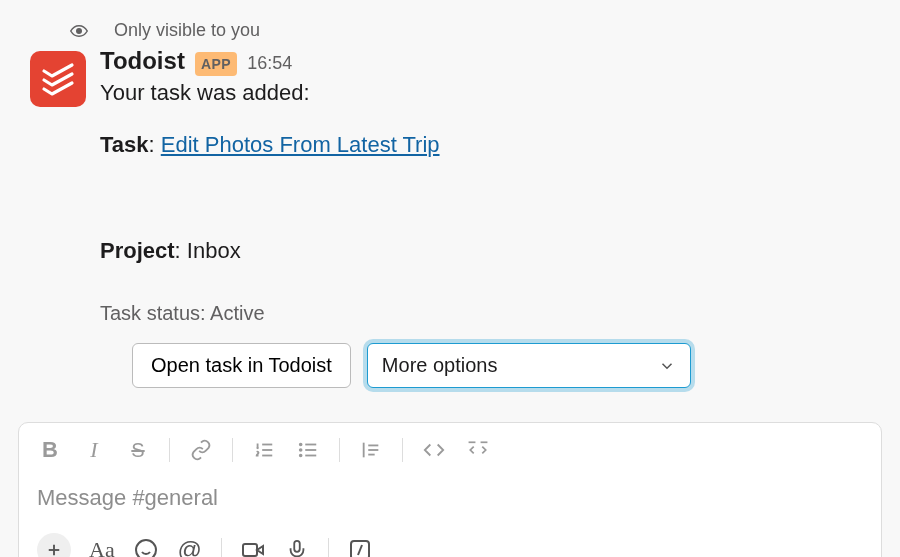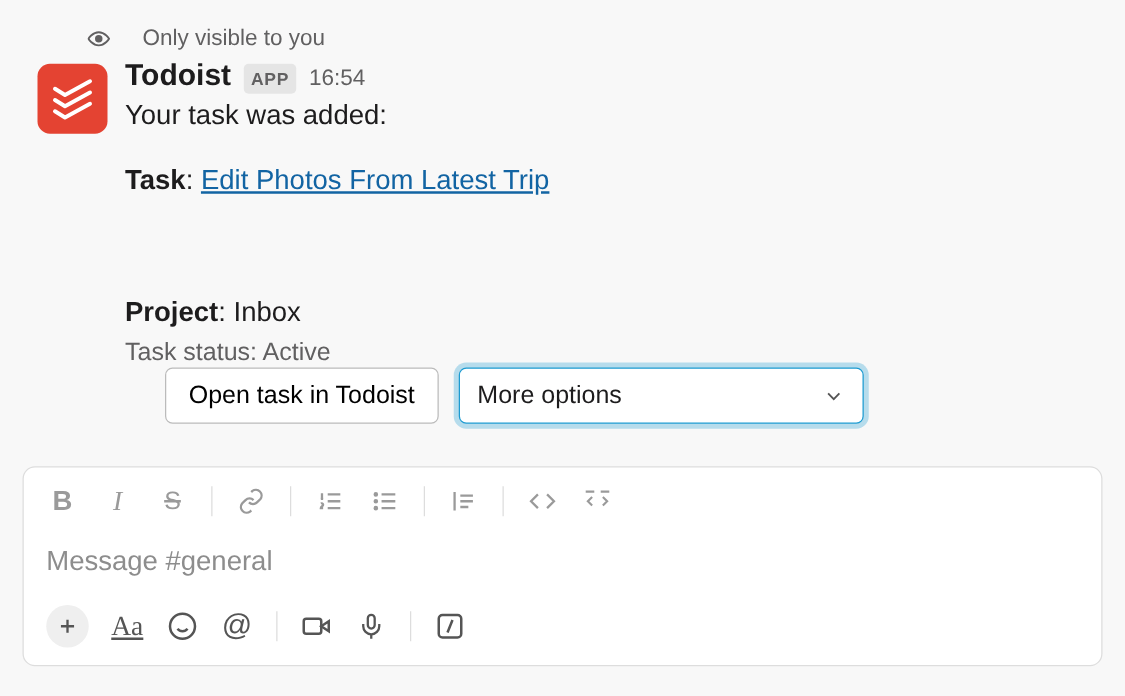--- a/index.html
+++ b/index.html
@@ -36,47 +36,48 @@
     border-radius: 10px;
     background: #e44332;
     flex-shrink: 0;
     display: flex; align-items: center; justify-content: center;
     margin-top: 4px;
   }
   .msg-body { flex: 1; }
   .sender-line { display: flex; align-items: baseline; gap: 10px; }
   .sender-name { font-weight: 700; font-size: 24px; }
   .app-badge {
-    background: #e5e5e5;
+    background: #fdba74;
     color: #616061;
     font-size: 14px;
     font-weight: 600;
     padding: 4px 6px;
     border-radius: 4px;
     letter-spacing: 0.5px;
   }
   .timestamp { color: #616061; font-size: 18px; }
   .added-line { font-size: 22px; margin-top: 4px; }
   .details-row {
     display: flex;
     gap: 80px;
     margin-top: 26px;
     font-size: 22px;
     flex-direction: column;
   }
   .task-label, .project-label { font-weight: 700; }
   .task-link { color: #1264a3; text-decoration: underline; }
   .status-line {
-    margin-top: 8px;
+    margin-top: 38px;
     color: #616061;
     font-size: 20px;
   }
   .actions-row {
     display: flex;
     gap: 16px;
+    margin-top: 18px;
     padding-left: 32px;
   }
   .btn {
     font-size: 20px;
     padding: 10px 18px;
     border-radius: 6px;
     border: 1px solid #bbb;
     background: #fff;
     cursor: pointer;
     font-family: inherit;

